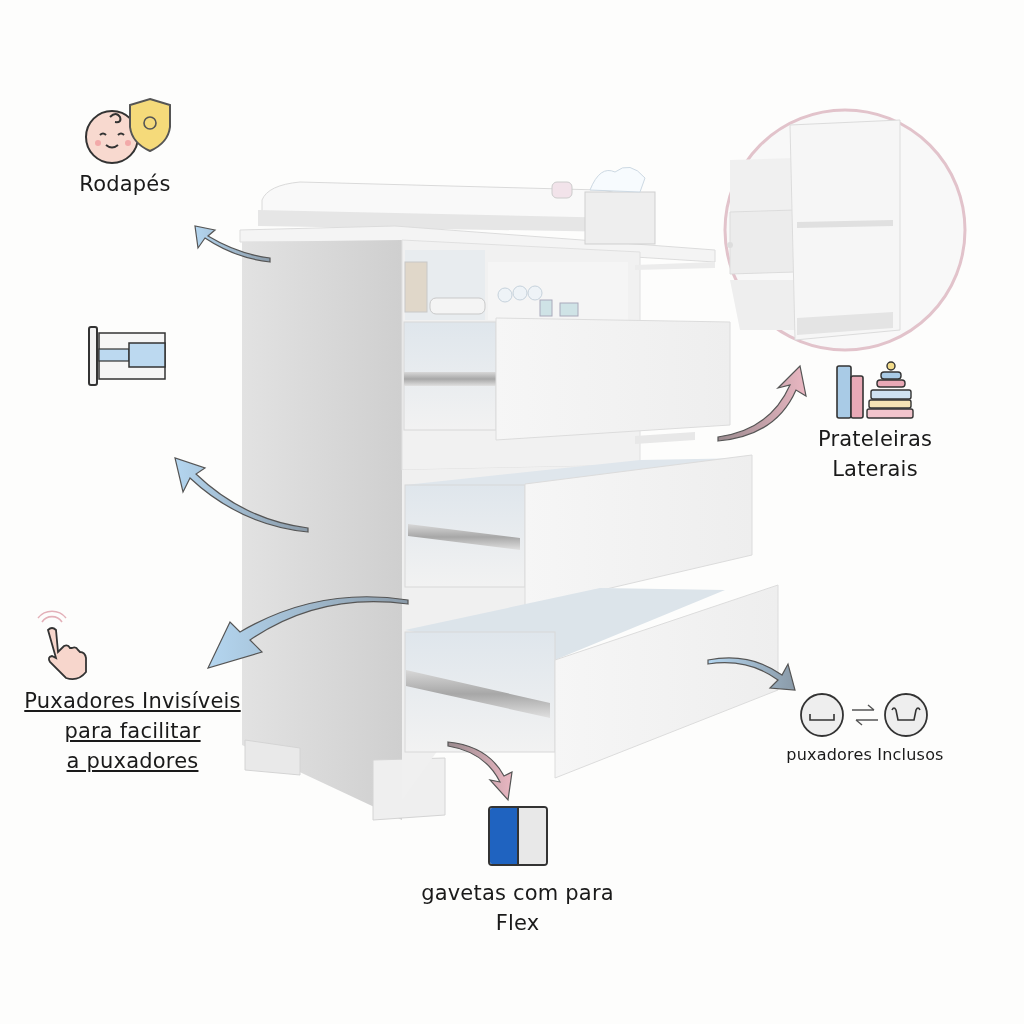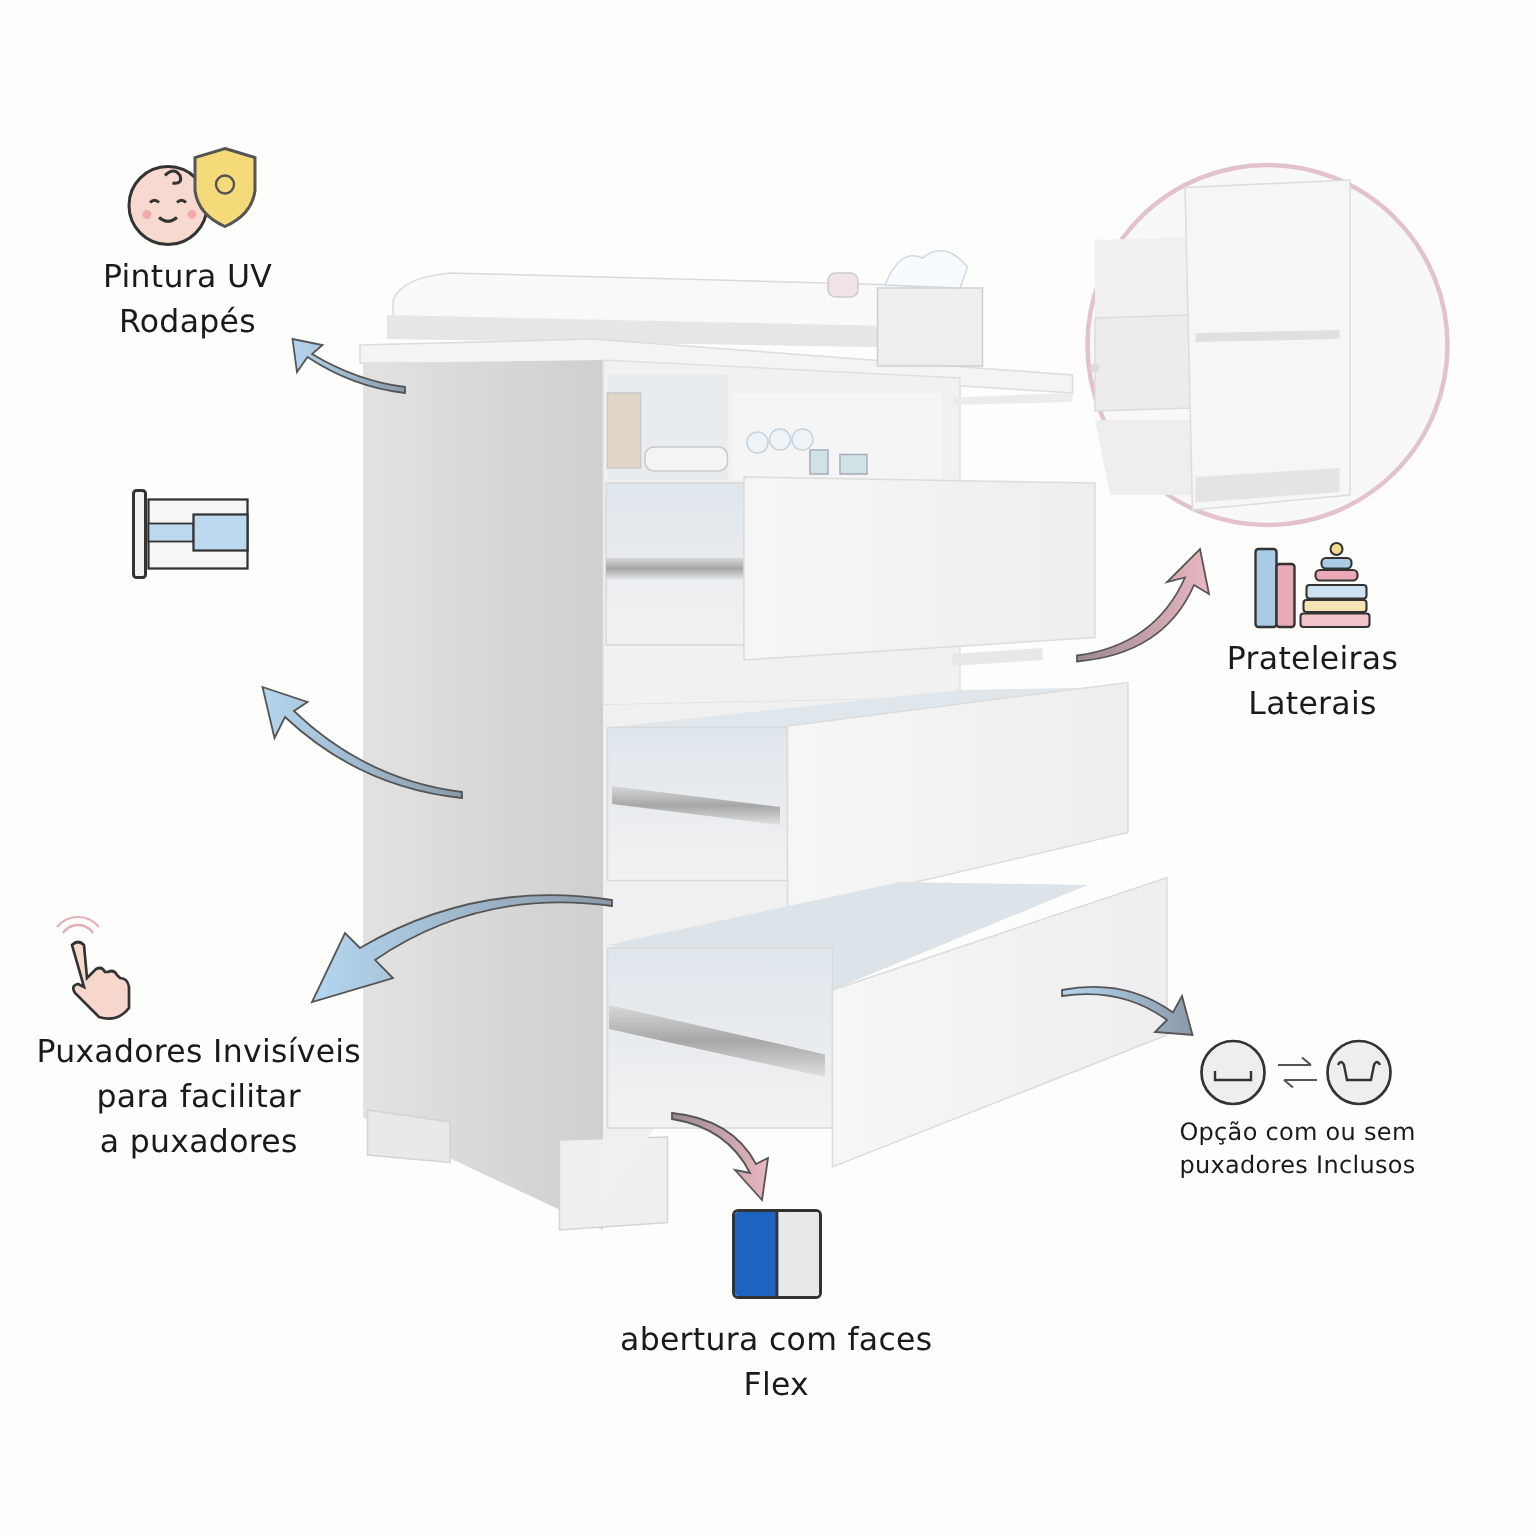--- a/index.html
+++ b/index.html
@@ -123,35 +123,34 @@
     <circle cx="42" cy="42" r="26" fill="#f8d9cf" stroke="#333" stroke-width="2"></circle>
     <path d="M40 22 q6 -6 10 0 q2 6 -5 5" fill="none" stroke="#333" stroke-width="2"></path>
     <path d="M30 40 q3 -3 6 0 M48 40 q3 -3 6 0" fill="none" stroke="#333" stroke-width="2"></path>
     <path d="M36 50 q6 5 12 0" fill="none" stroke="#333" stroke-width="2"></path>
     <circle cx="28" cy="48" r="3" fill="#f2a9a9"></circle>
       <circle cx="58" cy="48" r="3" fill="#f2a9a9"></circle>
     <path d="M80 4 L100 10 L100 32 Q98 48 80 56 Q62 48 60 32 L60 10 Z" fill="#f5da7a" stroke="#555" stroke-width="2"></path>
     <circle cx="80" cy="28" r="6" fill="none" stroke="#555" stroke-width="1.6"></circle>
   </svg>
   <div class="label">
-    <span class="line">Pintura UV</span>
     <span class="line">Rodapés</span>
   </div>
 </div>
 
 <div class="feature" style="left:30px;top:325px;width:200px;">
   <svg style="position:relative;width:90px;height:62px;" viewBox="0 0 90 62">
     <rect x="4" y="2" width="8" height="58" rx="2" fill="#f2f2f2" stroke="#333" stroke-width="2"></rect>
     <rect x="14" y="8" width="66" height="46" fill="#f6f6f6" stroke="#333" stroke-width="1.5"></rect>
     <rect x="14" y="24" width="30" height="12" fill="#bcd9f0" stroke="#333" stroke-width="1.2"></rect>
     <rect x="44" y="18" width="36" height="24" fill="#bcd9f0" stroke="#333" stroke-width="1.5"></rect>
   </svg>
 </div>
 
-<div class="feature" style="left:10px;top:612px;width:245px;">
+<div class="feature" style="left:10px;top:612px;width:245px;text-decoration:underline;">
   <svg style="position:relative;left:-70px;width:70px;height:70px;" viewBox="0 0 70 70">
     <path d="M14 10 a12 12 0 0 1 20 0" fill="none" stroke="#e3b0b8" stroke-width="1.6"></path>
     <path d="M10 6 a18 18 0 0 1 28 0" fill="none" stroke="#e3b0b8" stroke-width="1.4"></path>
     <path d="M20 18 q4 -4 8 0 L30 40 L36 34 q4 -2 6 2 L44 36 q4 -2 6 2 L52 40 q5 0 6 6 L58 60 Q50 70 38 66 L22 50 q-3 -5 2 -6 L28 46 Z" fill="#f7d6cc" stroke="#333" stroke-width="1.8"></path>
   </svg>
   <div class="label">
     <span class="line">Puxadores Invisíveis</span>
     <span class="line">para facilitar</span>
     <span class="line">a puxadores</span>
   </div>
@@ -176,27 +175,26 @@
 
 <div class="feature" style="left:760px;top:690px;width:210px;">
   <svg style="position:relative;width:130px;height:50px;" viewBox="0 0 130 50">
     <circle cx="22" cy="25" r="21" fill="#eeeeee" stroke="#333" stroke-width="1.8"></circle>
     <path d="M10 24 L10 30 L34 30 L34 24" fill="none" stroke="#333" stroke-width="1.6"></path>
     <path d="M52 20 L74 20 M68 15 L74 20 M56 30 L78 30 M56 30 L62 35" fill="none" stroke="#555" stroke-width="1.4"></path>
     <circle cx="106" cy="25" r="21" fill="#eeeeee" stroke="#333" stroke-width="1.8"></circle>
     <path d="M92 20 q2 -4 4 0 L98 30 L114 30 L116 20 q2 -4 4 0" fill="none" stroke="#333" stroke-width="1.6"></path>
   </svg>
   <div class="label small">
-    <span class="line">Opção com ou sem</span>
     <span class="line">puxadores Inclusos</span>
   </div>
 </div>
 
 <div class="feature" style="left:380px;top:806px;width:275px;">
   <div style="margin:0 auto 12px;width:56px;height:56px;border:2px solid #333;border-radius:4px;display:flex;overflow:hidden;">
     <div style="flex:1;background:#1f63c0;border-right:2px solid #333;"></div>
     <div style="flex:1;background:#e8e8e8;"></div>
   </div>
   <div class="label">
-    <span class="line">abertura com faces</span>
+    <span class="line">gavetas com para</span>
     <span class="line">Flex</span>
   </div>
 </div>
 
 </body></html>

